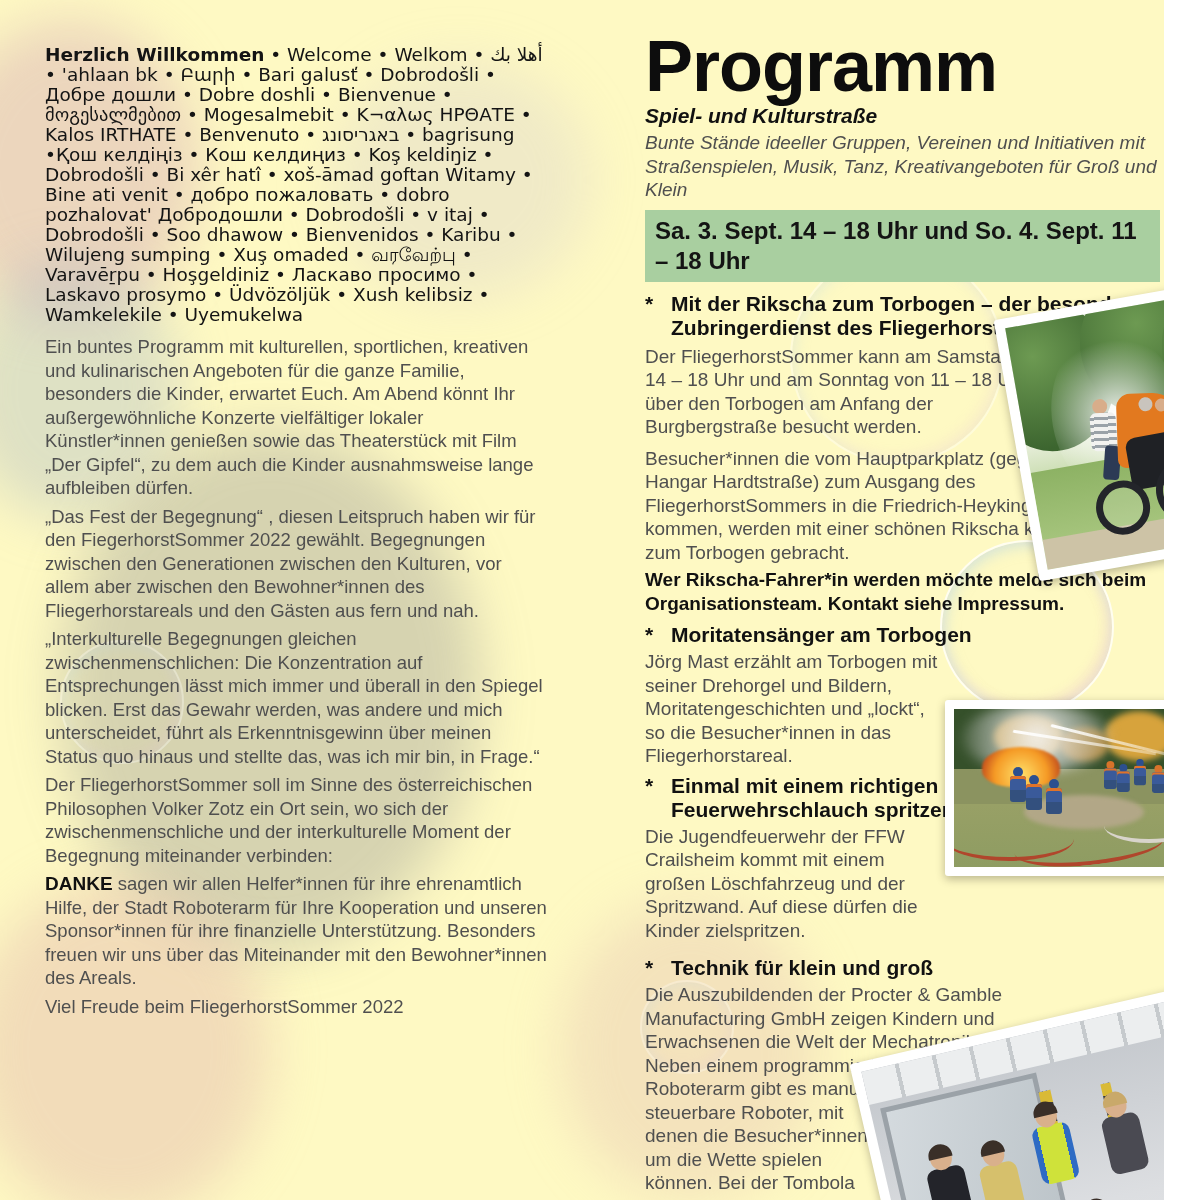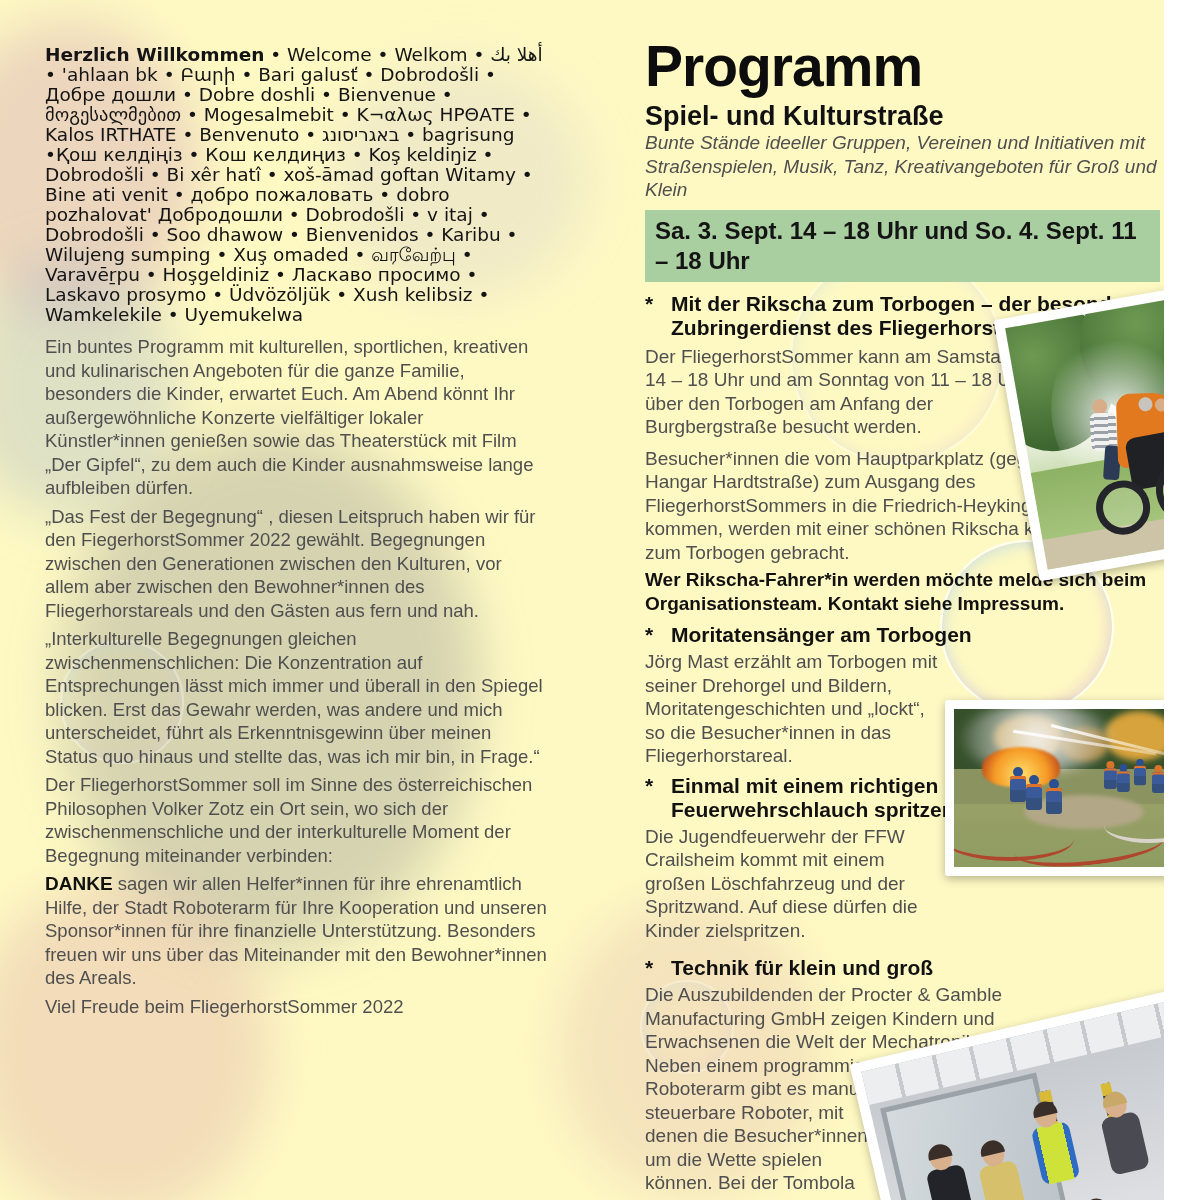--- a/index.html
+++ b/index.html
@@ -28,24 +28,24 @@
 
   .welcome{font-family:"DejaVu Sans",sans-serif;font-size:18.5px;line-height:20px;
     color:#141414;margin:0 0 10px 0;}
   .welcome b{font-weight:bold;}
   .quote-banner{background:#d9513f;color:#ffffff;font-weight:bold;font-size:25px;
     line-height:28px;padding:6px 12px 8px 12px;margin:0 0 11px 0;}
   .p{color:#4f4f4f;font-size:18.5px;line-height:23.5px;margin:0 0 5px 0;overflow-wrap:break-word;}
   .danke-lead{color:#111;font-weight:bold;font-size:19px;}
   .closing{margin-bottom:7px;}
 
-  .prog-title{color:#0d0d0d;font-size:57px;line-height:56px;font-weight:900;
+  .prog-title{color:#0d0d0d;font-size:72px;line-height:56px;font-weight:900;
     letter-spacing:-1px;margin:0 0 10px 0;}
   .prog-sub{color:#111;font-size:23px;line-height:28px;font-weight:bold;margin:0 0 11px 0;}
-  .h2{color:#111;font-size:27px;line-height:24px;font-weight:bold;margin:0 0 3px 0;}
+  .h2{color:#111;font-size:21px;line-height:24px;font-weight:bold;margin:0 0 3px 0;font-style:italic;}
   .rp{color:#4f4f4f;font-size:19px;line-height:23.5px;margin:0 0 4px 0;}
   .intro{margin-bottom:8px;font-style:italic;}
   .dates-banner{background:#a9cfa0;color:#141414;font-weight:bold;font-size:24px;
     line-height:30px;padding:6px 10px;margin:0 0 10px 0;}
   .sec-head{display:flex;color:#111;font-size:21px;line-height:24px;font-weight:bold;margin:0 0 3px 0;}
   .sec-head .ast{flex:none;width:26px;}
   .bold-note{color:#111;font-weight:bold;font-size:19px;line-height:23.5px;margin:4px 0 8px 0;}
   .w425{width:425px;}
   .w478{width:478px;}
   .w305{width:305px;}

